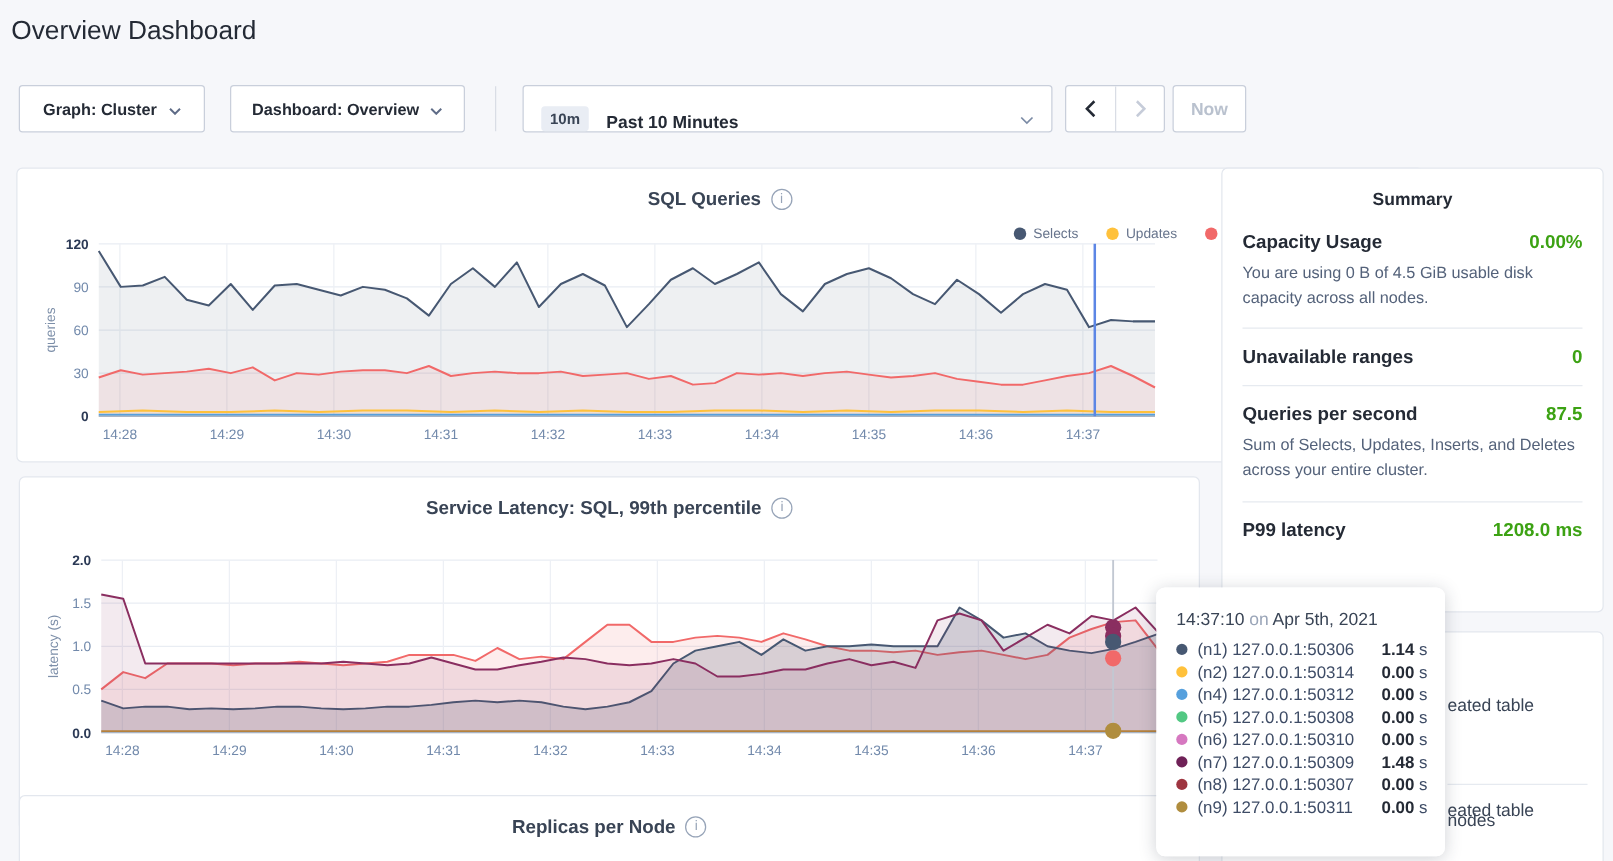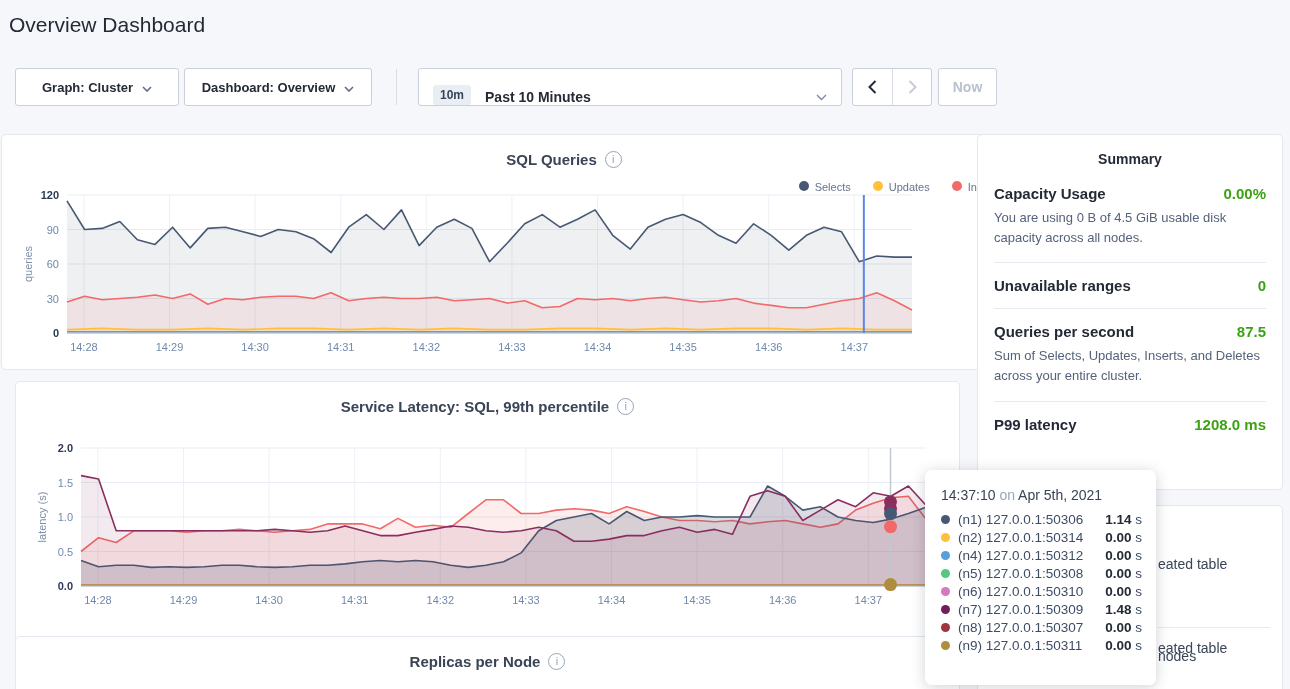--- a/index.html
+++ b/index.html
@@ -21,33 +21,33 @@
     padding:3px 7px; }
   #time-label { font-size:14px; font-weight:700; margin-left:14px; color:#242a35; flex:1; }
   #arrow-group { position:absolute; left:852px; top:68px; height:38px; display:flex;
     border:1px solid #c9cfdb; border-radius:3px; background:#fff; overflow:hidden; }
   .arrow-btn { width:39px; display:flex; align-items:center; justify-content:center; cursor:pointer; }
   .arrow-btn + .arrow-btn { border-left:1px solid #d9dde5; }
   #now-button { left:938px; width:59px; color:#b9c1ce; cursor:default; font-size:14px; }
 
   
   .panel { position:absolute; background:#fff; border:1px solid #e3e7ee; border-radius:5px; }
-  #panel-sql      { left:1px; top:134px; width:1126px; height:236px; }
+  #panel-sql      { left:13px; top:134px; width:1126px; height:236px; }
   #panel-latency  { left:15px; top:381px; width:945px; height:284px; }
   #panel-replicas { left:15px; top:636px; width:945px; height:110px; }
   #panel-summary  { left:977px; top:134px; width:306px; height:356px; overflow:hidden; }
   #panel-events   { left:977px; top:505px; width:306px; height:200px; }
 
   .panel-title-row { display:flex; align-items:center; justify-content:center; gap:8px; padding-top:16px; }
   .panel-title { font-size:15px; font-weight:700; color:#394455; }
   .info-icon { width:17px; height:17px; border:1px solid #97a4b8; border-radius:50%; color:#97a4b8;
     font-size:11px; line-height:15px; text-align:center; display:inline-block; }
 
   .legend { position:absolute; right:50px; top:46px; display:flex; gap:22px; }
-  .legend-item { display:flex; gap:6px; font-size:11px; color:#67748c; cursor:pointer; }
+  .legend-item { display:flex; align-items:center; gap:6px; font-size:11px; color:#67748c; cursor:pointer; }
   .legend-dot { width:10px; height:10px; border-radius:50%; }
 
   .chart-box { position:absolute; left:20px; top:54px; }
 
   
   #summary-body { padding:0 16px; }
   #summary-title { text-align:center; font-size:14px; font-weight:700; padding:16px 0 4px; color:#242a35; }
   .sum-row { padding:14px 0; border-bottom:1px solid #e6eaf0; }
   .sum-row:last-child { border-bottom:none; }
   .sum-line { display:flex; align-items:baseline; gap:10px; }
@@ -71,21 +71,21 @@
   .tt-val { margin-left:auto; font-weight:700; color:#242a35; }
   .tt-val .unit { font-weight:400; color:#3e4c66; }
 
   svg text { font-family:"Liberation Sans", sans-serif; }
 </style>
 </head>
 <body>
 
 <h1 id="page-title">Overview Dashboard</h1>
 
-<div class="btn" style="left:15px;width:164px;">
+<div class="btn" style="left:15px;width:149px;">
   <span>Graph: Cluster</span>
   <span class="chev">
     <svg width="10" height="6">
         <path d="M1 1l4 4 4-4" stroke="#5f6c87" fill="none" stroke-width="1.6"></path>
       </svg></span>
 </div>
 <div class="btn" style="left:184px;width:188px;">
   <span>Dashboard: Overview</span>
   <span class="chev">
     <svg width="10" height="6">

